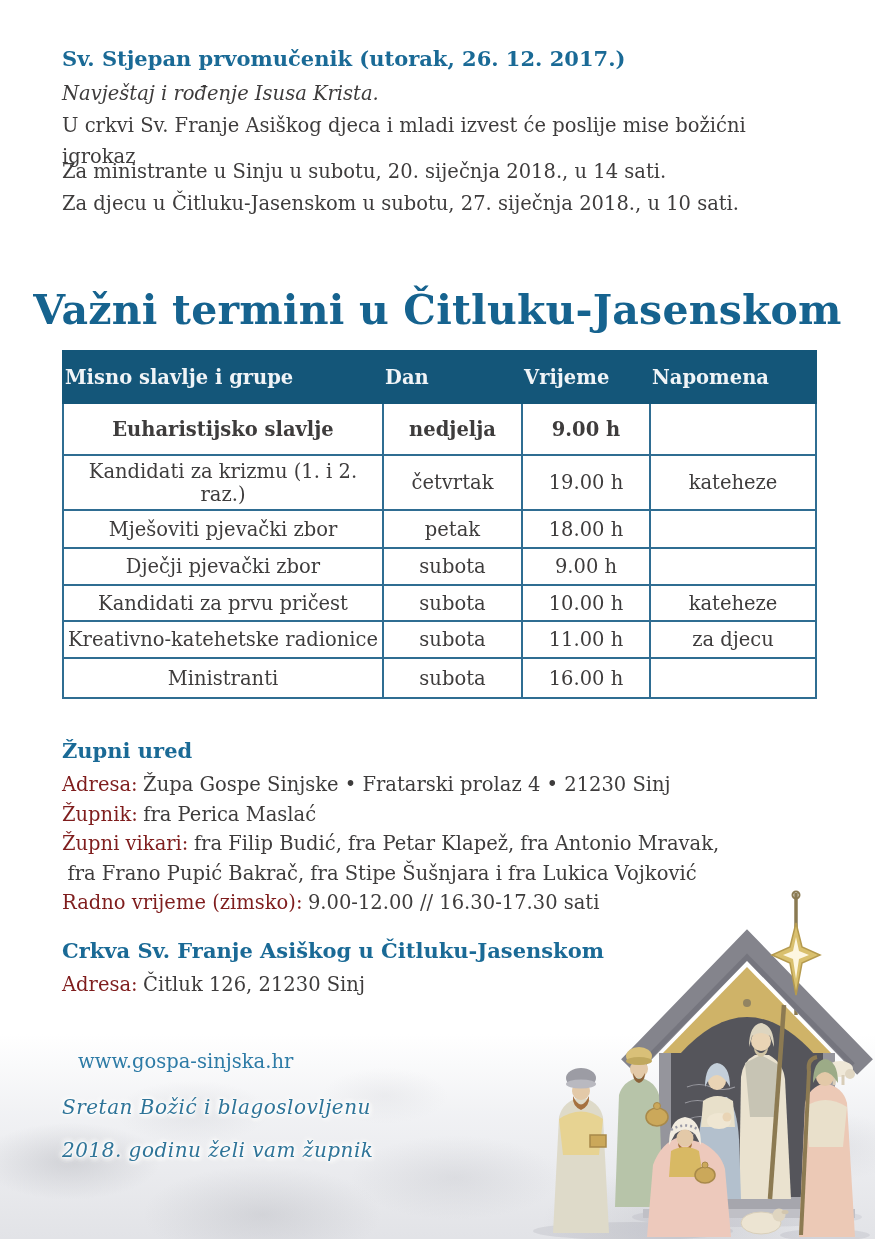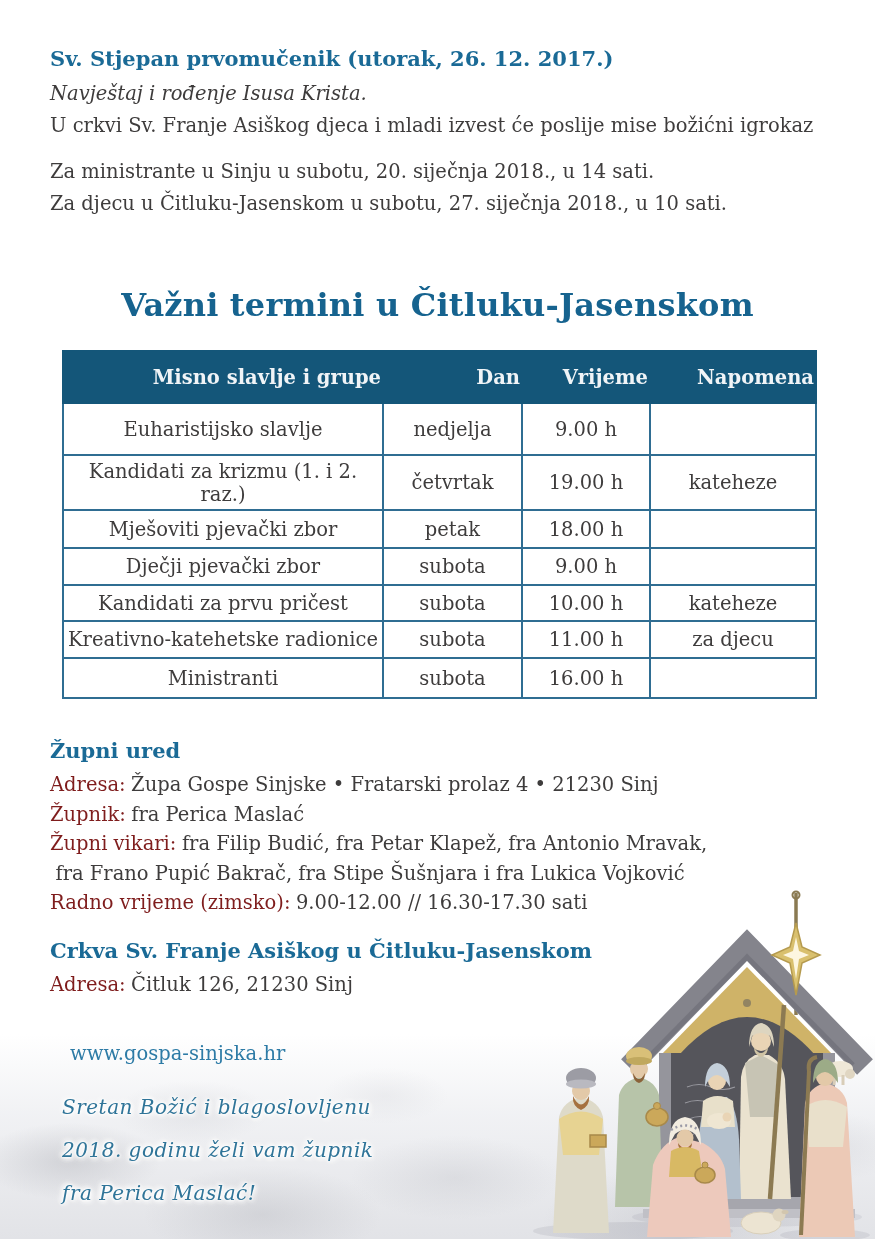--- a/index.html
+++ b/index.html
@@ -1,57 +1,57 @@
 <!DOCTYPE html>
 <html><head>
 <meta charset="utf-8">
 <style>
   html,body{margin:0;padding:0;background:#fff;}
   .page{
     position:relative;width:875px;height:1239px;background:#ffffff;overflow:hidden;
     font-family:"DejaVu Serif","Liberation Serif",serif;color:#3e3c3c;
   }
   
-  .blk{position:absolute;left:50px;right:58px;}
+  .blk{position:absolute;left:62px;right:58px;}
   .hd{font-size:21px;line-height:26px;font-weight:700;color:#1a6a96;margin:0 0 6px 0;}
   .body-line{font-size:19.5px;line-height:31.5px;margin:0;color:#3e3c3c;}
   .italic{font-style:italic;}
   #sec-stjepan{top:46px;}
   #sec-tombola{top:156px;}
   .page-title{
     position:absolute;top:286px;left:0;right:0;text-align:center;margin:0;
-    font-size:32px;font-weight:700;color:#16638f;letter-spacing:0.2px;
+    font-size:41px;font-weight:700;color:#16638f;letter-spacing:0.2px;
   }
   
   table.sched{
     position:absolute;top:350px;left:62px;width:753px;
     border-collapse:collapse;table-layout:fixed;background:#fff;
   }
   table.sched th{
     background:#145679;color:#f0f4f7;font-weight:700;font-size:19.5px;
-    border:2px solid #145679;height:48px;text-align:right;vertical-align:middle;
+    border:2px solid #145679;height:48px;text-align:left;vertical-align:middle;
   }
   table.sched td{
     border:2px solid #2f6d92;font-size:19.5px;color:#3e3c3c;
     text-align:center;vertical-align:middle;padding:0 4px;
   }
-  tbody tr:nth-child(1) td{height:50px;}
+  tbody tr:nth-child(1) td{height:50px;font-weight:bold;}
   tbody tr:nth-child(2) td{height:53px;}
   tbody tr:nth-child(3) td{height:36px;}
   tbody tr:nth-child(4) td{height:35px;}
   tbody tr:nth-child(5) td{height:34px;}
   tbody tr:nth-child(6) td{height:35px;}
   tbody tr:nth-child(7) td{height:38px;}
   
   #sec-ured{top:738px;}
   #sec-crkva{top:938px;}
   .contact-line{font-size:19.5px;line-height:29.5px;margin:0;}
   .lbl{color:#7f1d1d;margin-right:0.28em;}
   .website{
-    position:absolute;left:62px;top:1034px;margin:8px;font-size:19.5px;
+    position:absolute;left:62px;top:1034px;margin:16px;font-size:19.5px;
     color:#2d7ba6;z-index:4;text-decoration:none;display:block;text-align:center;
   }
   
   .snow{
     position:absolute;left:0;right:0;bottom:0;height:205px;z-index:1;
     background:
       radial-gradient(130px 55px at 8% 62%, rgba(150,152,160,.30), transparent 70%),
       radial-gradient(170px 70px at 30% 88%, rgba(158,160,168,.26), transparent 70%),
       radial-gradient(110px 45px at 22% 38%, rgba(172,174,182,.18), transparent 70%),
       radial-gradient(150px 60px at 52% 70%, rgba(164,166,174,.20), transparent 70%),
@@ -164,21 +164,20 @@
     <p class="contact-line"><span class="lbl">Adresa:</span><span>Čitluk 126, 21230 Sinj</span></p>
   </section>
 
   <a class="website">www.gospa-sinjska.hr</a>
 
   <div class="snow"></div>
 
   <div class="greeting">
     <div>Sretan Božić i blagoslovljenu</div>
     <div>2018. godinu želi vam župnik</div>
-    <div>fra Perica Maslać!</div>
   </div>
 
   <svg class="nativity" viewBox="0 0 382 354" xmlns="http://www.w3.org/2000/svg">
 
     <ellipse cx="140" cy="346" rx="100" ry="9" fill="rgba(110,110,125,0.12)"></ellipse>
     <ellipse cx="254" cy="332" rx="115" ry="10" fill="rgba(110,110,125,0.10)"></ellipse>
     <ellipse cx="332" cy="350" rx="45" ry="6" fill="rgba(110,110,125,0.12)"></ellipse>
 
     <line x1="303" y1="8" x2="303" y2="130" stroke="#8a7a52" stroke-width="3.5"></line>
     <circle cx="303" cy="10" r="3.5" fill="none" stroke="#8a7a52" stroke-width="2"></circle>

